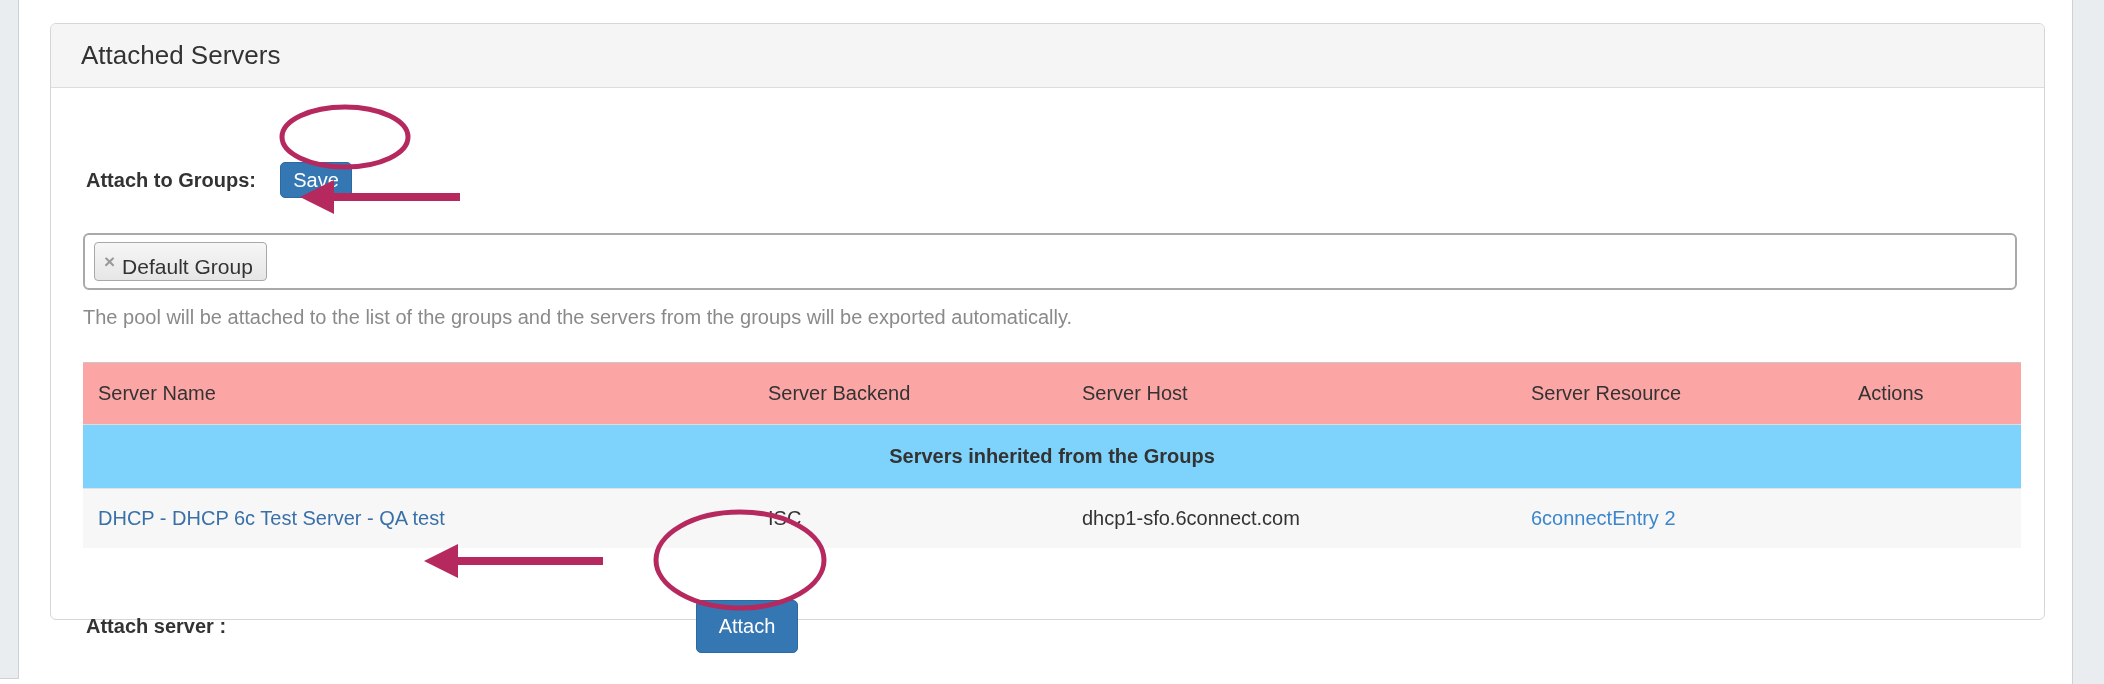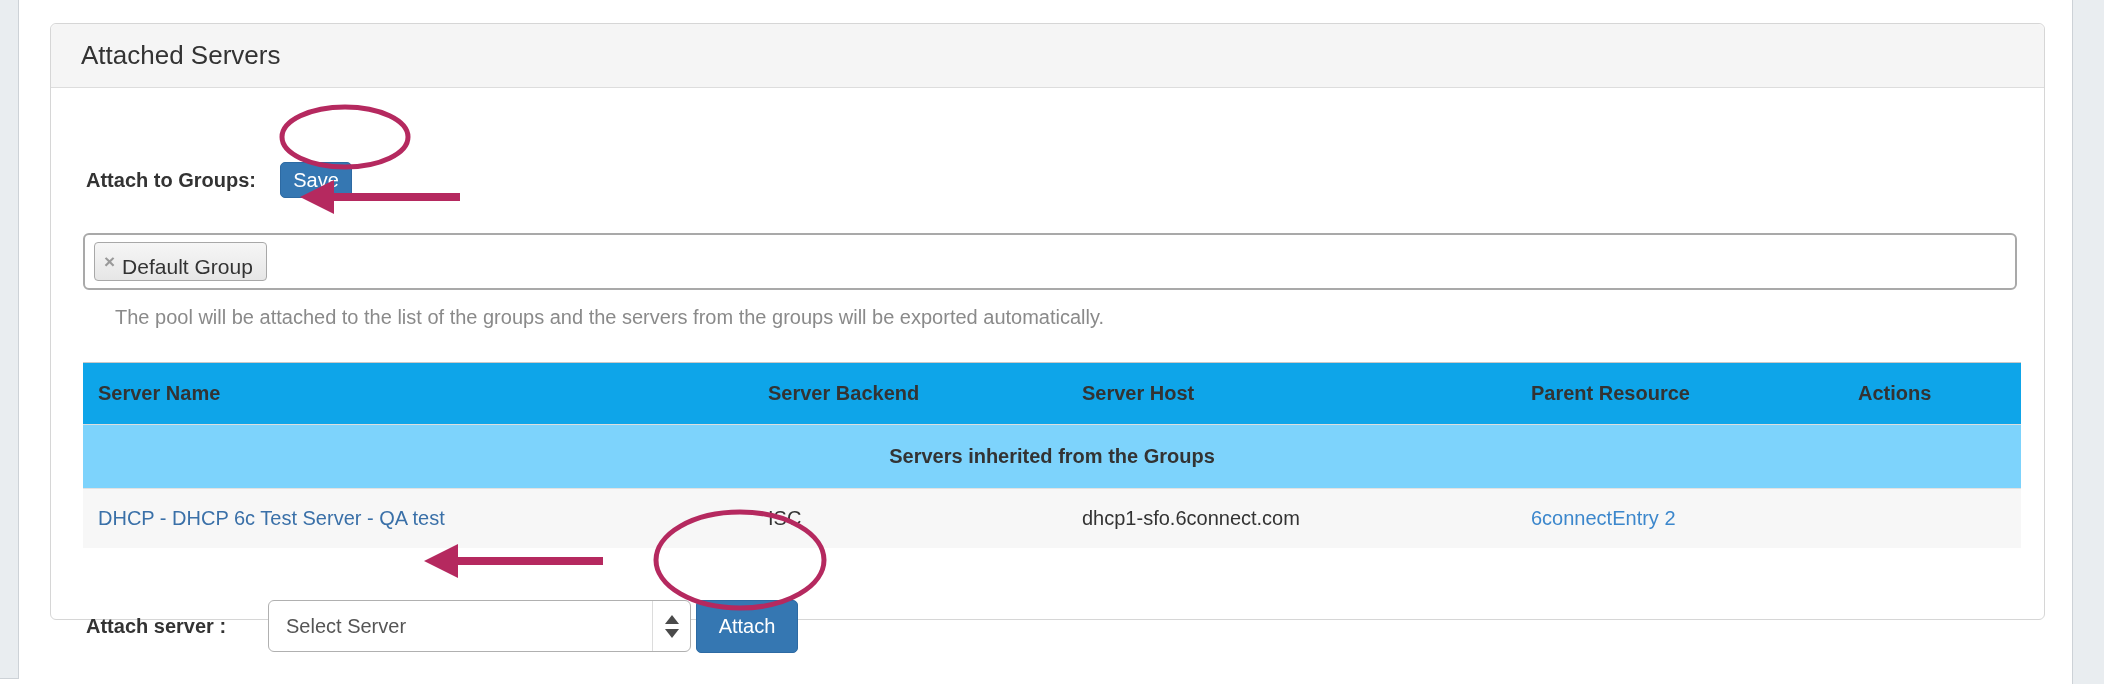--- a/index.html
+++ b/index.html
@@ -33,30 +33,30 @@
   .group-input { position:absolute; left:32px; top:145px; width:1934px; height:57px;
                  background:#fff; border:2px solid #a9a9a9; border-radius:6px;
                  display:flex; align-items:center; padding-left:9px; }
   .tag-chip { display:inline-flex; align-items:center; height:39px; padding:0 13px 0 9px;
               background:linear-gradient(#f6f6f6,#e6e6e6); border:1px solid #a8a8a8;
               border-radius:4px; }
   .tag-remove { color:#999; font-size:19px; font-weight:bold; margin-right:7px; cursor:pointer; }
   .tag-label { font-size:21px; color:#333;margin-top:10px; }
 
   
-  .help-text { position:absolute; left:32px; top:218px; font-size:20px; color:#8a8a8a;margin-left:32px; }
+  .help-text { position:absolute; left:32px; top:218px; font-size:20px; color:#8a8a8a; }
 
   
   .servers-table { position:absolute; left:32px; top:274px; width:1938px;
                    border-collapse:collapse; table-layout:fixed; }
   .servers-table col.c1 { width:685px; } .servers-table col.c2 { width:314px; }
   .servers-table col.c3 { width:449px; } .servers-table col.c4 { width:327px; }
   .servers-table col.c5 { width:163px; }
-  .servers-table th { height:62px; background:#0ea5e9; text-align:left;
-                      font-size:20px; font-weight:bold; color:#333;
+  .servers-table th { height:62px; background:#fca5a5; text-align:left;
+                      font-size:20px; font-weight:normal; color:#333;
                       border-top:1px solid #c9c9c9; border-bottom:1px solid #dddddd; }
   .servers-table th.first, .servers-table td.first { padding-left:15px; }
   .row-inherited td { height:64px; background:#7dd3fc; text-align:center;
                       font-size:20px; font-weight:bold; color:#333;
                       border-bottom:1px solid #e2e2e2; }
   .row-data td { height:59px; background:#f7f7f7; font-size:20px; color:#333; }
   a.link { color:#3a70a8; text-decoration:none; cursor:pointer; }
   a.link-bright { color:#3c87cc; }
 
   
@@ -112,21 +112,21 @@
           <col class="c2">
           <col class="c3">
           <col class="c4">
           <col class="c5">
         </colgroup>
       <thead>
         <tr>
           <th class="first">Server Name</th>
           <th>Server Backend</th>
           <th>Server Host</th>
-          <th>Parent Resource</th>
+          <th>Server Resource</th>
           <th>Actions</th>
         </tr>
       </thead>
       <tbody>
         <tr class="row-inherited">
           <td colspan="5">Servers inherited from the Groups</td>
         </tr>
         <tr class="row-data">
           <td class="first">
             <a class="link">DHCP - DHCP 6c Test Server - QA test</a>
@@ -136,27 +136,20 @@
           <td>
             <a class="link link-bright">6connectEntry 2</a>
           </td>
           <td></td>
         </tr>
       </tbody>
     </table>
 
     <span class="attach-server-label">Attach server :</span>
 
-    <div class="server-select">
-      <span class="select-value">Select Server</span>
-      <span class="select-spinner">
-        <span class="tri-up"></span>
-        <span class="tri-down"></span>
-      </span>
-    </div>
 
     <button class="btn btn-attach">Attach</button>
   </div>
 </div>
 
 <svg class="annotations" viewBox="0 0 2104 684" xmlns="http://www.w3.org/2000/svg">
   <ellipse cx="345" cy="137" rx="63" ry="30" fill="none" stroke="#b5295f" stroke-width="5"></ellipse>
   <g>
     <line x1="330" y1="197" x2="460" y2="197" stroke="#b5295f" stroke-width="8"></line>
     <polygon points="300,197 334,180 334,214" fill="#b5295f"></polygon>

